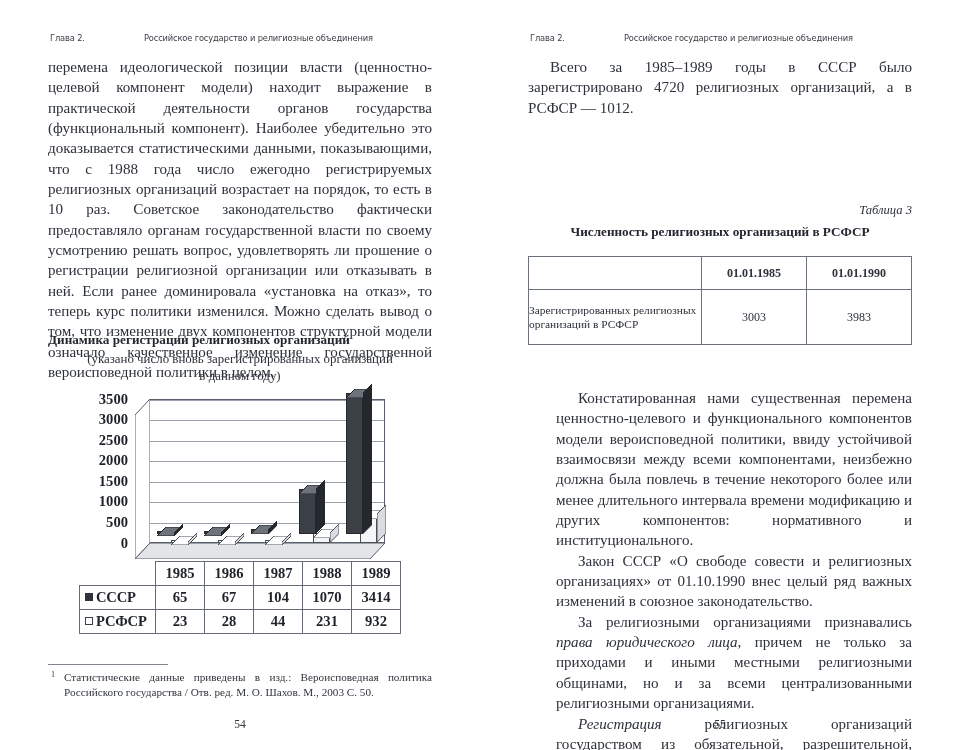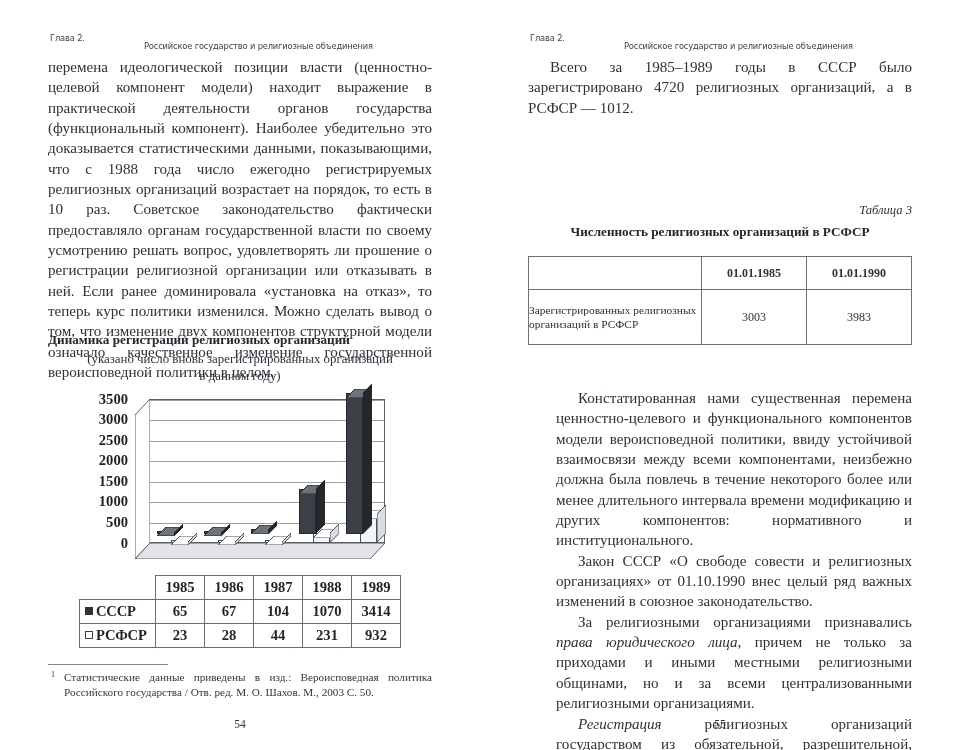--- a/index.html
+++ b/index.html
@@ -48,21 +48,21 @@
     white-space: nowrap;
   }
   .runhead .chap {
     position: absolute;
     left: 2px;
     top: 0;
   }
   .runhead .title {
     position: absolute;
     left: 96px;
-    top: 8px;
+    top: 0;
     text-align: right;
   }
   
   .body-text {
     font-size: 15.1px;
     line-height: 20.35px;
     text-align: justify;
     text-justify: inter-word;
     color: #2c313a;
     hyphens: manual;
@@ -238,21 +238,21 @@
   .bar.ussr .side svg polygon { fill: #24272c; stroke: #23262b; }
   .bar.rsfsr .face {
     background: #f4f5f6;
     border-color: #4a4f58;
   }
   .bar.rsfsr .top svg polygon { fill: #ffffff; stroke: #4a4f58; }
   .bar.rsfsr .side svg polygon { fill: #d9dce0; stroke: #4a4f58; }
   
   .chart-table {
     border-collapse: collapse;
-    margin: 16px auto;
+    margin: 2px auto;
     font-family: "Liberation Serif", serif;
     font-weight: bold;
     font-size: 14.6px;
     color: #1f2329;
     table-layout: fixed;
   }
   .chart-table td {
     border: 1px solid #666c76;
     text-align: center;
     height: 24px;

